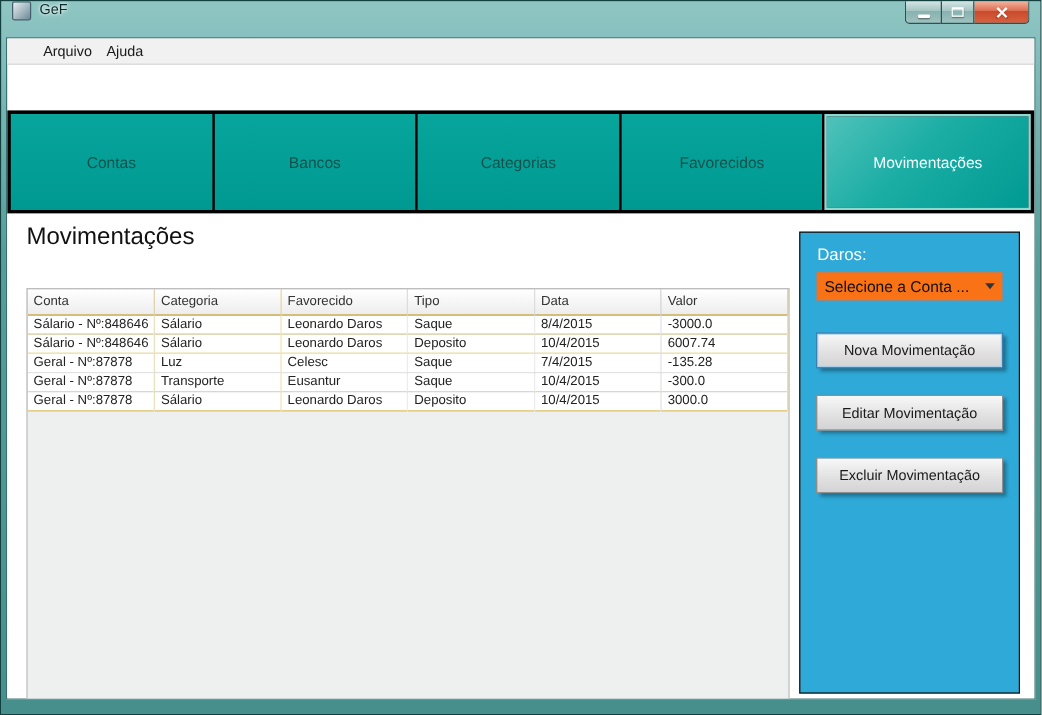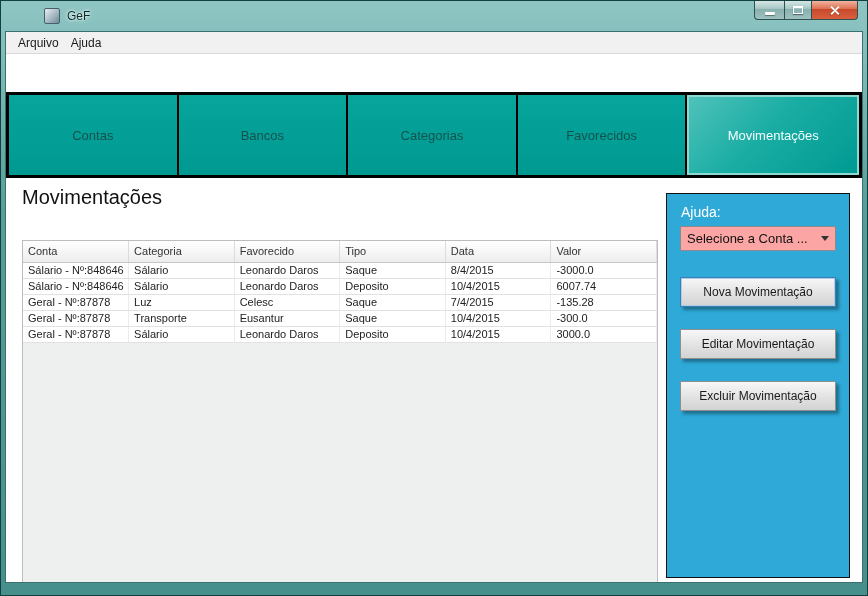--- a/index.html
+++ b/index.html
@@ -8,21 +8,21 @@
   .window {
     position:relative; width:868px; height:596px;
     background:linear-gradient(180deg,#8fc6c4 0%,#579e9b 35%,#478f8c 100%);
     border:1px solid #12403e;
     overflow:hidden;
   }
 
   
   .titlebar {
     position:absolute; top:0; left:0; right:0; height:30px;
-    display:flex; align-items:center; padding-left:9px;margin-left:34px;
+    display:flex; align-items:flex-start; padding-left:9px;
   }
   .app-icon {
     width:16px; height:16px; margin-right:7px;
     background:linear-gradient(135deg,#e8eef0,#9fb3bd 60%,#6c8894);
     border:1px solid #44606c; border-radius:2px;
   }
   .title-text {
     font-size:12px; color:#0d2a29;
     text-shadow:0 0 4px rgba(255,255,255,.9), 0 0 2px rgba(255,255,255,.9);
   }
@@ -51,21 +51,21 @@
 
   
   .body {
     position:absolute; left:4px; right:4px; top:30px; bottom:12px;
     background:#fff; border:1px solid #3a716e;
     display:flex; flex-direction:column; overflow:hidden;
   }
 
   .menubar {
     height:22px; background:#f1f1f1; border-bottom:1px solid #d8d8d8;
-    display:flex; align-items:center; padding:0 6px; flex:0 0 auto;
+    display:flex; align-items:center; padding:0 24px; flex:0 0 auto;
   }
   .menu-item { font-size:12px; color:#1a1a1a; padding:2px 6px; cursor:default; }
 
   
   .navbar {
     flex:0 0 86px; background:#000; display:flex; gap:2px; padding:3px;margin-top:38px;
   }
   .tab {
     flex:1; display:flex; align-items:center; justify-content:center;
     background:linear-gradient(180deg,#07a59c 0%,#009991 100%);
@@ -106,21 +106,21 @@
   .total-value { font-size:18px; font-weight:bold; color:#000; }
 
   
   .sidebar {
     position:absolute; top:15px; right:12px; width:184px; bottom:4px;
     background:#2ea9d8; border:1px solid #101010;
     padding:10px 13px;
   }
   .conta-label { color:#fff; font-size:14px; margin:0 0 6px 1px; }
   .select {
-    height:25px; background:#fca5a5; border:1px solid #8b8b8b;
+    height:25px; background:#f97316; border:1px solid #8b8b8b;
     display:flex; align-items:center; padding:0 6px;
     font-size:13px; color:#111; cursor:pointer;
   }
   .select-arrow {
     margin-left:auto; width:0; height:0;
     border-left:4px solid transparent; border-right:4px solid transparent;
     border-top:5px solid #333;
   }
   .side-btn {
     display:block; width:156px; height:30px; margin:22px auto 0;
@@ -230,21 +230,21 @@
             </tr>
           </tbody>
         </table>
       </div>
 
       <div class="total-row">
         <span class="total-label">Total:</span><span class="total-value">3821.37</span>
       </div>
 
       <div class="sidebar">
-        <div class="conta-label">Ajuda:</div>
+        <div class="conta-label">Daros:</div>
         <div class="select">
           <span>Selecione a Conta ...</span>
           <span class="select-arrow"></span>
         </div>
         <button class="side-btn first focused">Nova Movimentação</button>
         <button class="side-btn">Editar Movimentação</button>
         <button class="side-btn">Excluir Movimentação</button>
       </div>
     </div>
   </div>

